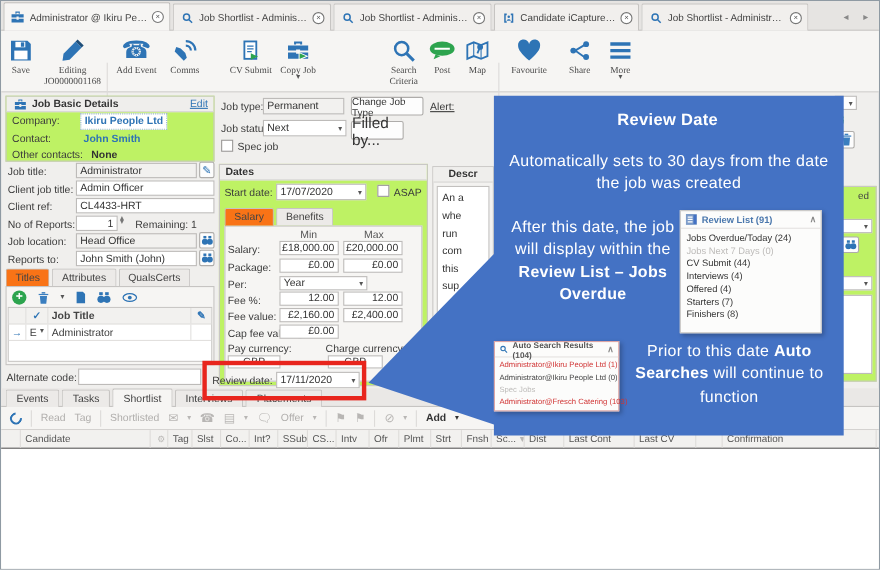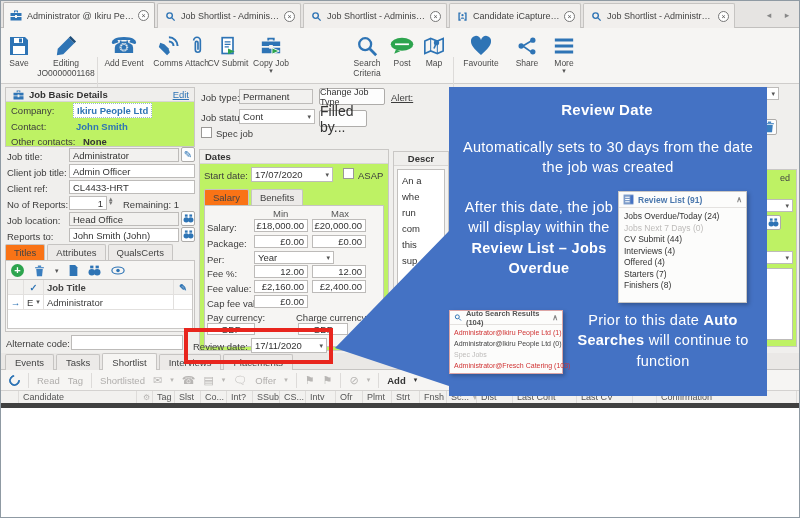--- a/index.html
+++ b/index.html
@@ -12,21 +12,21 @@
   .tab{position:absolute;top:2px;height:25px;background:#f1efed;border:1px solid #c6c4c2;border-bottom:none;display:flex;align-items:center;gap:4px;padding:0 5px;font-size:9px;color:#444;border-radius:2px 2px 0 0;}
   .tab.active{background:#f6f5f3;border-color:#b8b6b4;height:26px;top:1px;z-index:2;}
   .tab .ttl{white-space:nowrap;overflow:hidden;text-overflow:ellipsis;flex:1;}
   .tclose{width:11px;height:11px;border:1px solid #777;border-radius:50%;color:#555;font-size:7px;line-height:9px;text-align:center;flex:none;background:#fff;}
   .tnav{position:absolute;top:8px;width:12px;height:12px;color:#888;font-size:9px;text-align:center;line-height:12px;}
 
   
   .toolbar{position:absolute;left:0;top:27px;width:100%;height:56px;background:#f6f5f3;border-bottom:1px solid #cfcdcb;}
   .tbtn{position:absolute;top:2px;height:51px;display:flex;flex-direction:column;align-items:center;justify-content:flex-start;padding-top:3px;cursor:default;}
   .tbtn .ic{height:26px;display:flex;align-items:center;justify-content:center;}
-  .tbtn .tl{font-size:8.5px;color:#4a4a4a;text-align:right;line-height:1.15;white-space:nowrap;}
+  .tbtn .tl{font-size:8.5px;color:#4a4a4a;text-align:right;line-height:1.15;white-space:nowrap;font-family:Liberation Serif, serif;}
   .tsep{position:absolute;top:30px;width:1px;background:#dddbd9;top:29px;height:51px;}
   .caret{font-size:7px;color:#555;line-height:4px;}
   .uic{color:#2e74b5;}
 
   
   .lbl{position:absolute;font-size:9.5px;color:#3c3c3c;white-space:nowrap;}
   .inp{position:absolute;background:#fff;border:1px solid #bdbbb9;font-size:9.5px;color:#333;padding:0 3px;display:flex;align-items:center;white-space:nowrap;overflow:hidden;}
   .ro{background:#f2f1ef;}
   .num{justify-content:flex-end;}
   .combo::after{content:"▾";margin-left:auto;font-size:7px;color:#555;}
@@ -64,21 +64,21 @@
 
   
   .btabs{position:absolute;left:0;top:352px;width:100%;height:17px;background:#eae8e6;border-bottom:1px solid #c6c4c2;}
   .btab{height:16px;border:1px solid #c6c4c2;border-bottom:none;background:#eceae8;display:inline-flex;align-items:center;padding:0 9px;font-size:9.5px;color:#444;margin-right:2px;border-radius:2px 2px 0 0;}
   .btab.active{background:#f6f5f3;height:17px;position:relative;z-index:2;}
   .stoolbar{position:absolute;left:0;top:369px;width:100%;height:21px;background:#f6f5f3;border-bottom:1px solid #d4d2d0;display:flex;align-items:center;gap:8px;padding:0 8px;color:#b0aeac;font-size:9.5px;}
   .stoolbar .dim{color:#b0aeac;}
   .stoolbar .sep{width:1px;height:15px;background:#dddbd9;}
   .gicon{color:#b8b6b4;font-size:11px;}
   .refresh{width:11px;height:11px;border:2.5px solid #2e74b5;border-top-color:transparent;border-radius:50%;transform:rotate(40deg);}
-  .thead{position:absolute;left:0;top:390px;width:100%;height:17px;background:#f2f1ef;border-bottom:5px solid #404040;display:flex;}
+  .thead{position:absolute;left:0;top:390px;width:100%;height:17px;background:#f2f1ef;border-bottom:1px solid #404040;display:flex;}
   .thcell{height:100%;border-right:1px solid #dedcda;display:flex;align-items:center;padding:0 4px;font-size:9px;color:#555;white-space:nowrap;overflow:hidden;gap:2px;}
   .tbody{position:absolute;left:0;top:407px;width:100%;height:110px;background:#fff;}
 
   svg{display:block;}
 </style>
 </head>
 <body>
 
 <div id="window">
 
@@ -165,28 +165,20 @@
       <span class="tl">Add Event</span>
     </div>
     <div class="tbtn" style="left:148px;width:38px;">
       <span class="ic">
           <svg viewBox="0 0 24 24" width="22" height="22">
             <path fill="#2e74b5" d="M2 13l9 9 3-3-1.5-4.5L8 10 3.5 8.5z"></path>
             <path d="M13 7a5 5 0 0 1 5 5M13 2.5A9.5 9.5 0 0 1 22.5 12" stroke="#2e74b5" stroke-width="2.2" fill="none"></path>
           </svg>
         </span>
       <span class="tl">Comms</span>
-    </div>
-    <div class="tbtn" style="left:178px;width:36px;">
-      <span class="ic">
-          <svg viewBox="0 0 24 24" width="20" height="22">
-            <path d="M8 5.5a4 4 0 0 1 8 0v11a3 3 0 0 1-6 0V8a1.6 1.6 0 0 1 3.2 0v8.5" fill="none" stroke="#2e74b5" stroke-width="2"></path>
-          </svg>
-        </span>
-      <span class="tl">Attach</span>
     </div>
     <div class="tbtn" style="left:204px;width:46px;">
       <span class="ic">
           <svg viewBox="0 0 24 24" width="20" height="22">
             <rect x="5" y="2" width="13" height="19" fill="#fff" stroke="#2e74b5" stroke-width="2"></rect>
             <path d="M8 7h7M8 10h7M8 13h5" stroke="#2e74b5" stroke-width="1.4"></path>
             <path d="M12 15l8 3.5-8 3.5z" fill="#2da44e"></path>
           </svg>
         </span>
       <span class="tl">CV Submit</span>
@@ -371,21 +363,21 @@
   </div>
   <div class="lbl" style="left:5px;top:337px;">Alternate code:</div>
   <div class="inp" style="left:70px;top:334px;width:112px;height:15px;"></div>
 
   <div class="lbl" style="left:200px;top:91px;">Job type:</div>
   <div class="inp ro" style="left:238px;top:88px;width:74px;height:15px;">Permanent</div>
   <div class="btn" style="left:318px;top:87px;width:66px;height:17px;font-size:9px;">Change Job Type</div>
   <div class="lbl" style="left:390px;top:91px;text-decoration:underline;">Alert:</div>
 
   <div class="lbl" style="left:200px;top:111px;">Job status:</div>
-  <div class="inp combo" style="left:238px;top:108px;width:76px;height:15px;">Cont</div>
+  <div class="inp combo" style="left:238px;top:108px;width:76px;height:15px;">Next</div>
   <div class="btn" style="left:318px;top:109px;width:48px;height:17px;font-size:14px;">Filled by...</div>
 
   <div class="chk" style="left:200px;top:126px;"></div>
   <div class="lbl" style="left:215px;top:127px;">Spec job</div>
 
   <div class="groupbox" style="left:198px;top:148px;width:190px;height:202px;">
     <div class="ghead">
         <span>Dates</span>
       </div>
   </div>

